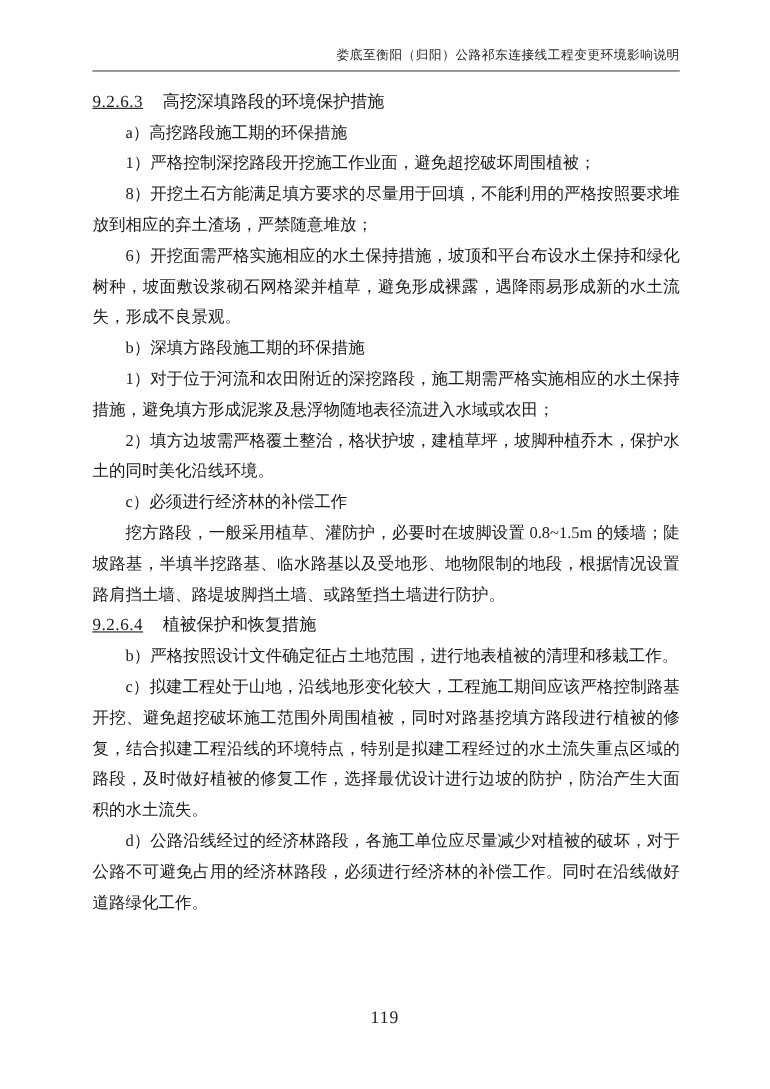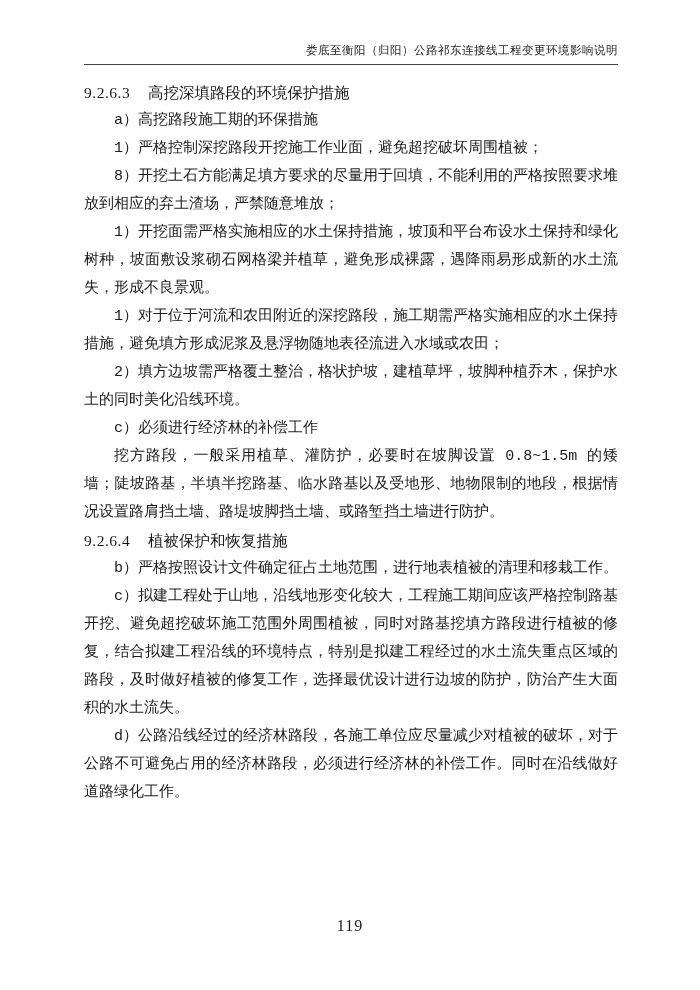--- a/index.html
+++ b/index.html
@@ -42,25 +42,25 @@
   .heading {
     margin: 0;
     font-size: 15.5px;
     font-weight: normal;
     line-height: 28px;
     text-align: left;
   }
   .heading .hnum {
     margin-right: 0.9em;
     letter-spacing: 0.5px;
+    text-decoration: underline;
   }
   .para {
     margin: 0;
     text-indent: 2em;
-    font-family: Liberation Mono, monospace;
   }
   .footer {
     position: absolute;
     left: 0;
     right: 0;
     top: 917px;
     text-align: center;
   }
   .page-number {
     font-size: 16px;
@@ -80,21 +80,22 @@
   <div class="body">
 
     <h2 class="heading">
       <span class="hnum">9.2.6.3</span>
       <span class="htitle">高挖深填路段的环境保护措施</span>
     </h2>
 
     <p class="para">a）高挖路段施工期的环保措施</p>
     <p class="para">1）严格控制深挖路段开挖施工作业面，避免超挖破坏周围植被；</p>
     <p class="para">8）开挖土石方能满足填方要求的尽量用于回填，不能利用的严格按照要求堆放到相应的弃土渣场，严禁随意堆放；</p>
-    <p class="para">1）开挖面需严格实施相应的水土保持措施，坡顶和平台布设水土保持和绿化树种，坡面敷设浆砌石网格梁并植草，避免形成裸露，遇降雨易形成新的水土流失，形成不良景观。</p>
+    <p class="para">6）开挖面需严格实施相应的水土保持措施，坡顶和平台布设水土保持和绿化树种，坡面敷设浆砌石网格梁并植草，避免形成裸露，遇降雨易形成新的水土流失，形成不良景观。</p>
+    <p class="para">b）深填方路段施工期的环保措施</p>
     <p class="para">1）对于位于河流和农田附近的深挖路段，施工期需严格实施相应的水土保持措施，避免填方形成泥浆及悬浮物随地表径流进入水域或农田；</p>
     <p class="para">2）填方边坡需严格覆土整治，格状护坡，建植草坪，坡脚种植乔木，保护水土的同时美化沿线环境。</p>
     <p class="para">c）必须进行经济林的补偿工作</p>
     <p class="para">挖方路段，一般采用植草、灌防护，必要时在坡脚设置 0.8~1.5m 的矮墙；陡坡路基，半填半挖路基、临水路基以及受地形、地物限制的地段，根据情况设置路肩挡土墙、路堤坡脚挡土墙、或路堑挡土墙进行防护。</p>
 
     <h2 class="heading">
       <span class="hnum">9.2.6.4</span>
       <span class="htitle">植被保护和恢复措施</span>
     </h2>
 

